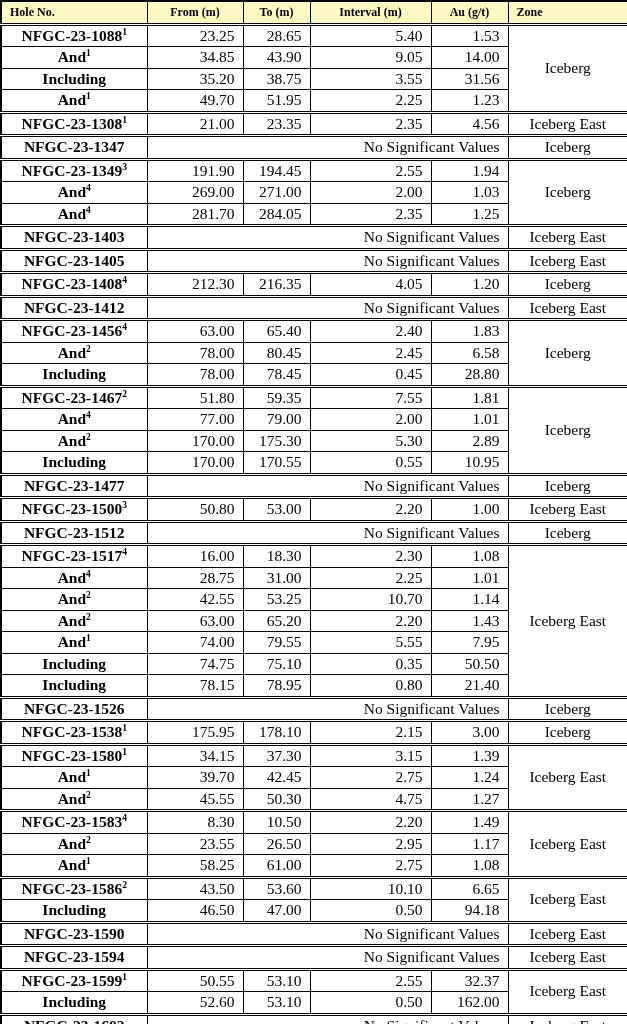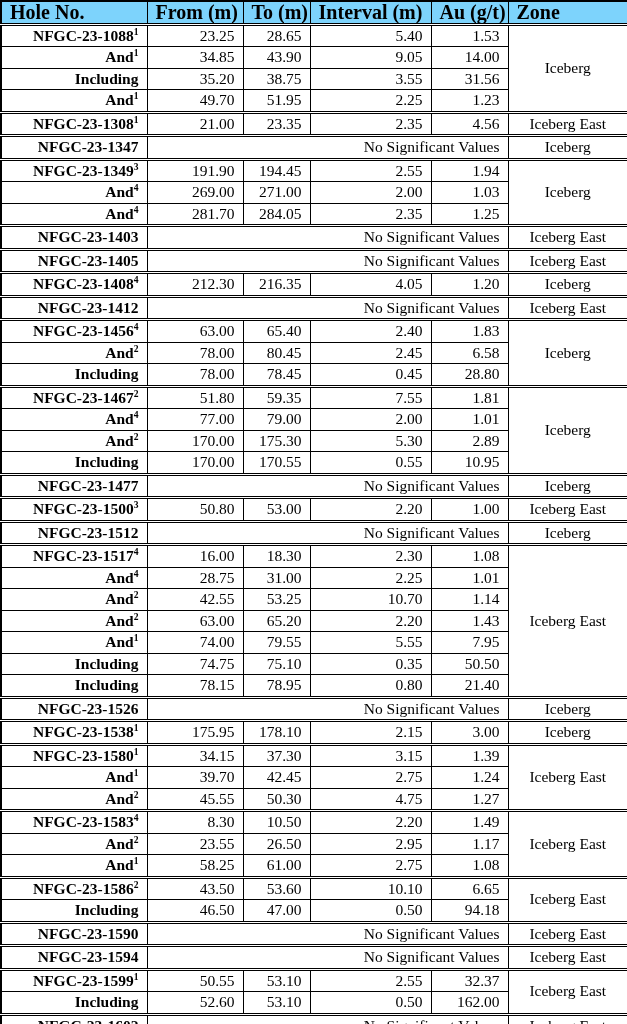--- a/index.html
+++ b/index.html
@@ -24,36 +24,36 @@
   }
   table.results th,
   table.results td {
     border: 1px solid #000000;
     padding: 1px 8px;
     line-height: 18.5px;
     overflow: hidden;
     white-space: nowrap;
   }
   thead th {
-    background: #7dd3fc;
+    background: #fef9c3;
     font-weight: bold;
-    font-size: 20px;
+    font-size: 12px;
     text-align: center;
     line-height: 20px;
     border-bottom: 3px double #000000;
   }
   thead th.col-hole, thead th.col-zone {
     text-align: left;
   }
   tbody tr.group-start > td {
     border-top: 3px double #000000;
   }
   td.hole-cell {
     font-weight: bold;
-    text-align: right;
+    text-align: center;
   }
   td.num-cell {
     text-align: right;
   }
   td.nsv-cell {
     text-align: right;
     font-weight: normal;
   }
   td.zone-cell {
     text-align: center;

